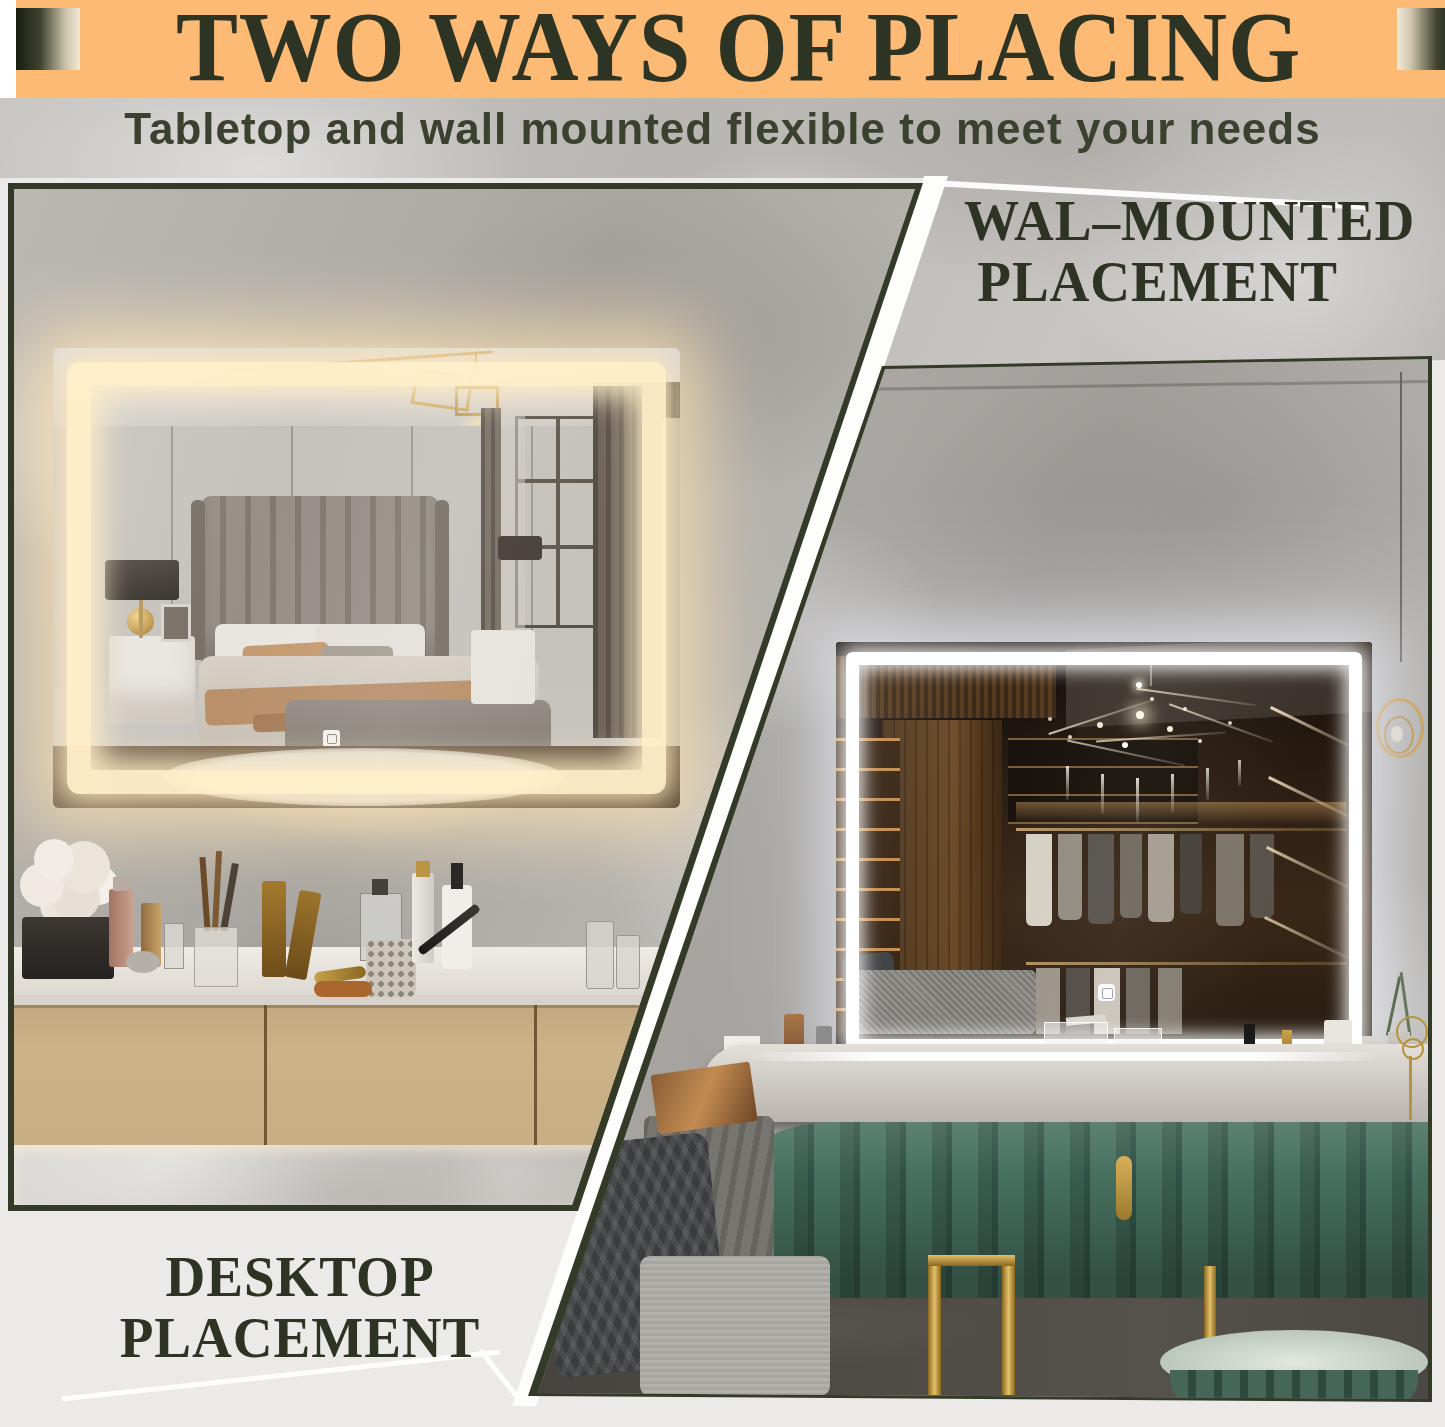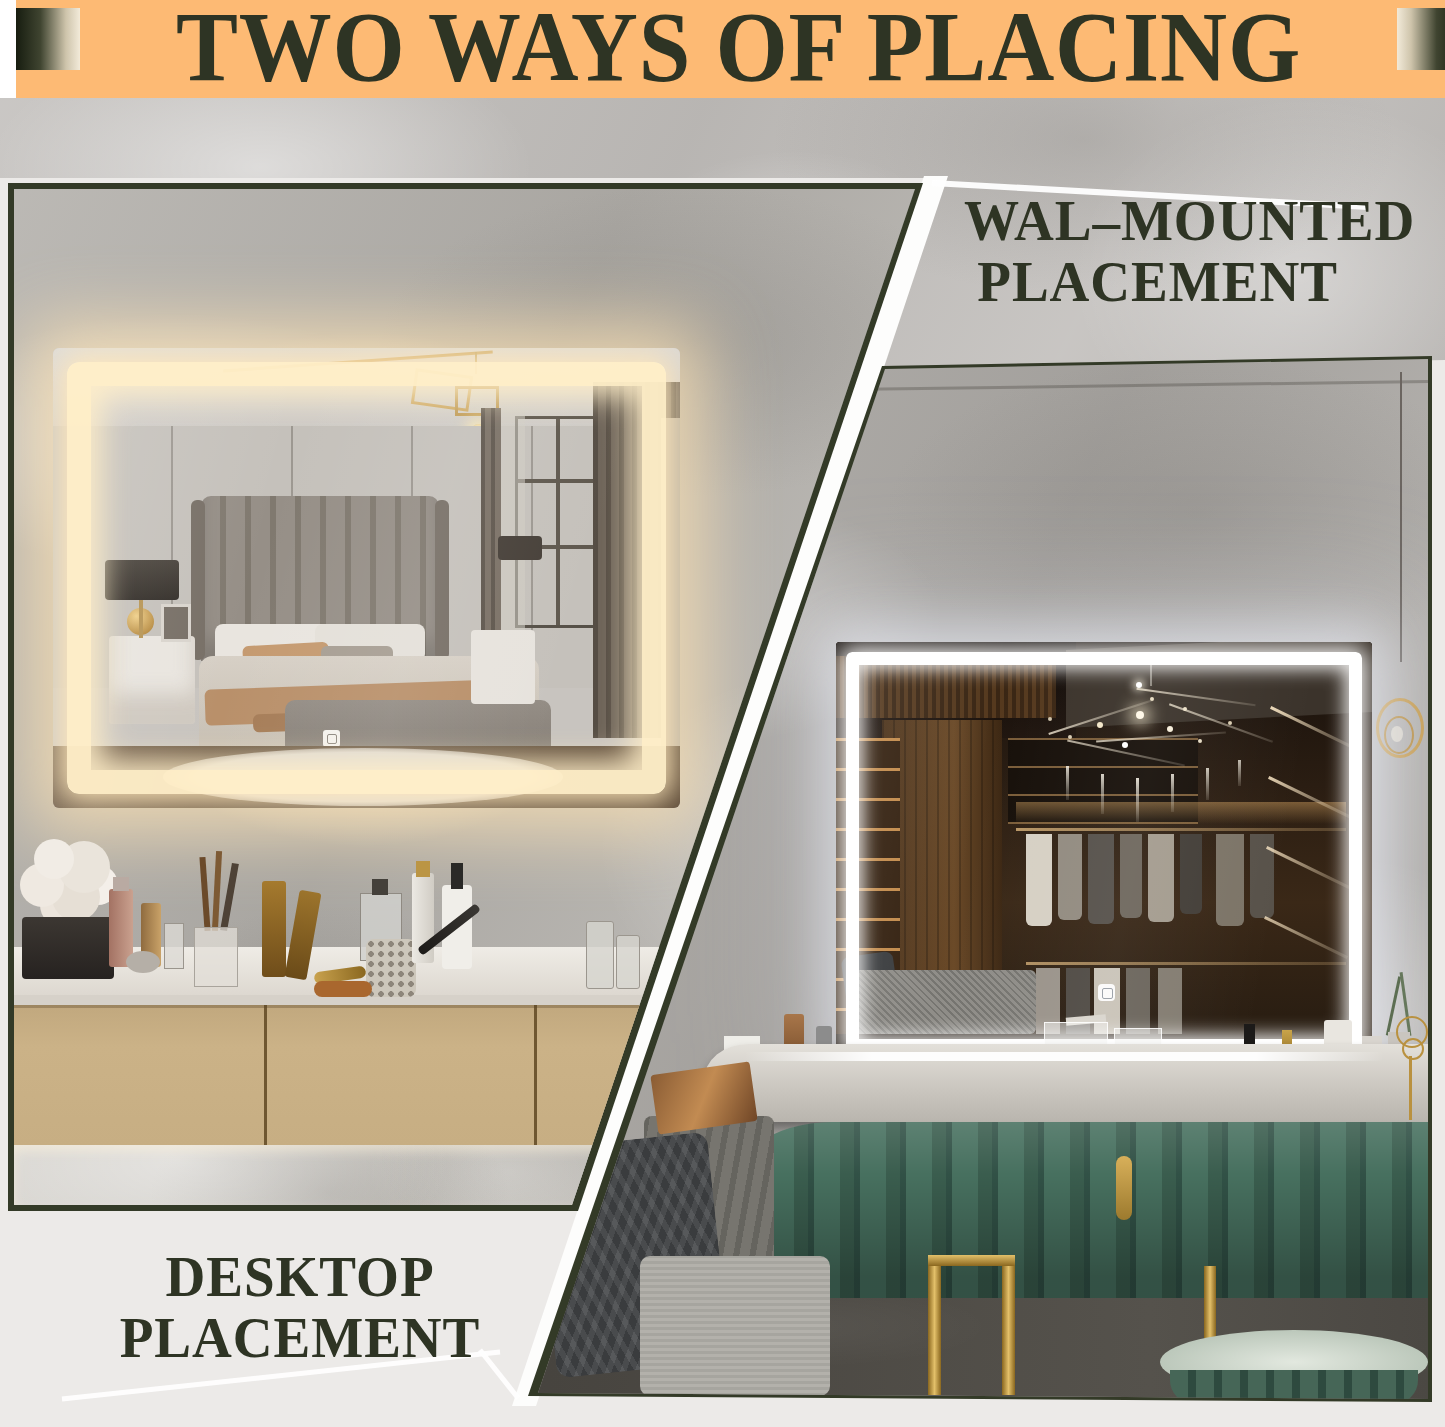--- a/index.html
+++ b/index.html
@@ -34,20 +34,21 @@
   <div class="a" style="left:16px;top:0;width:1445px;height:99px;background:#fdba74;">
     <div class="a" style="left:0;top:8px;width:64px;height:62px;background:linear-gradient(90deg,#171d10,#3f4430 38%,#cec4ab 78%,#f2ead9);"></div>
     <div class="a" style="left:1381px;top:8px;width:64px;height:62px;background:linear-gradient(270deg,#171d10,#3f4430 38%,#cec4ab 78%,#f2ead9);"></div>
     <div id="title" class="a display-serif">TWO WAYS OF PLACING</div>
   </div>
 
   <div class="a" style="left:0;top:178px;width:1445px;height:1249px;background:#eceae8;"></div>
 
   <div class="a marble" style="left:0;top:98px;width:1445px;height:276px;
               clip-path:polygon(0 0,1445px 0,1445px 262px,881px 272px,947px 80px,0 80px);"></div>
+  <div id="subtitle" class="a">Tabletop and wall mounted flexible to meet your needs</div>
 
   <div class="a" style="left:0;top:176px;width:1445px;height:1230px;background:#fdfdfc;
               clip-path:polygon(924px 0,948px 0,536px 1230px,512px 1230px);"></div>
 
   <svg class="a" width="1445" height="1427" viewBox="0 0 1445 1427" style="left:0;top:0;pointer-events:none;">
     <line x1="932" y1="183" x2="1368" y2="207" stroke="#ffffff" stroke-width="6" opacity=".95"></line>
     <line x1="62" y1="1399" x2="500" y2="1352" stroke="#ffffff" stroke-width="5" opacity=".95"></line>
     <line x1="480" y1="1350" x2="518" y2="1398" stroke="#ffffff" stroke-width="5" opacity=".95"></line>
   </svg>
 

